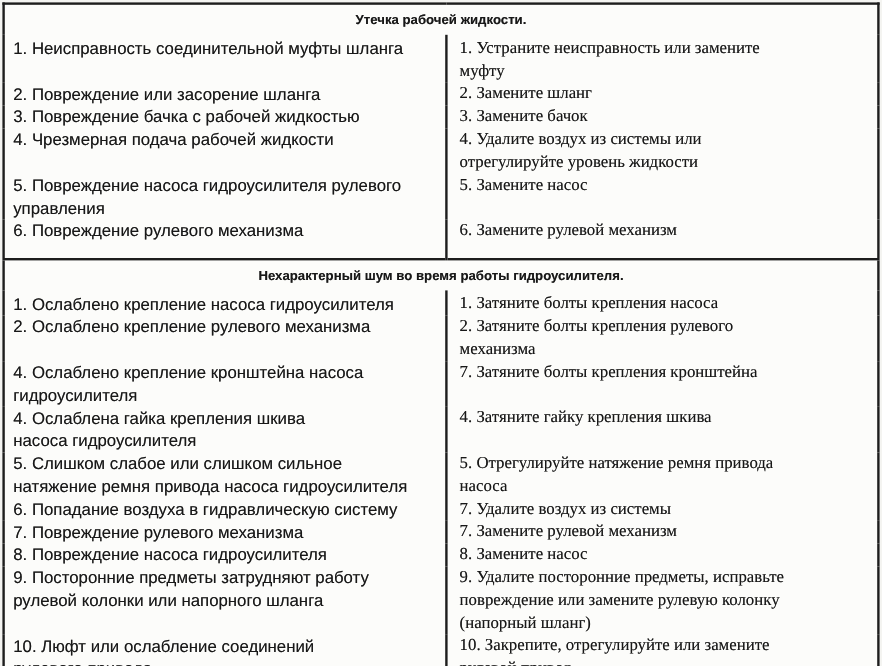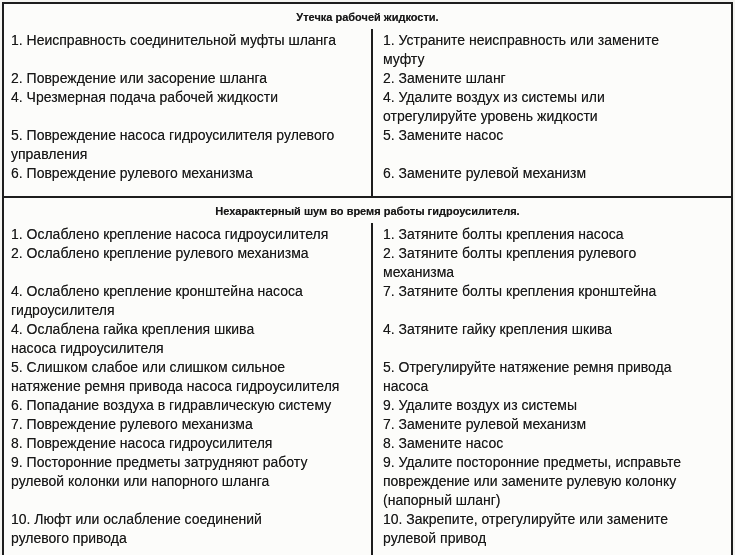--- a/index.html
+++ b/index.html
@@ -37,20 +37,21 @@
     vertical-align: top;
     padding: 0 4px 0 7px;
     white-space: pre-line;
     overflow: hidden;
   }
   td.problem {
     border-right: 2px solid #1d1d1d;
   }
   td.remedy {
     padding-left: 10px;
+    font-family: Liberation Serif, serif;
   }
   tr.title-row td {
     font-weight: 700;
     font-size: 11px;
     line-height: 20px;
     text-align: center;
     padding: 3px 0 2px 0;
     white-space: normal;
     border-right: none;
   }
@@ -75,20 +76,24 @@
         <td colspan="2">Утечка рабочей жидкости.</td>
       </tr>
       <tr class="first-row">
         <td class="problem">1. Неисправность соединительной муфты шланга</td>
         <td class="remedy">1. Устраните неисправность или замените
 муфту</td>
       </tr>
       <tr>
         <td class="problem">2. Повреждение или засорение шланга</td>
         <td class="remedy">2. Замените шланг</td>
+      </tr>
+      <tr>
+        <td class="problem">3. Повреждение бачка с рабочей жидкостью</td>
+        <td class="remedy">3. Замените бачок</td>
       </tr>
       <tr>
         <td class="problem">4. Чрезмерная подача рабочей жидкости</td>
         <td class="remedy">4. Удалите воздух из системы или
 отрегулируйте уровень жидкости</td>
       </tr>
       <tr>
         <td class="problem">5. Повреждение насоса гидроусилителя рулевого
 управления</td>
         <td class="remedy">5. Замените насос</td>
@@ -123,21 +128,21 @@
         <td class="remedy">4. Затяните гайку крепления шкива</td>
       </tr>
       <tr>
         <td class="problem">5. Слишком слабое или слишком сильное
 натяжение ремня привода насоса гидроусилителя</td>
         <td class="remedy">5. Отрегулируйте натяжение ремня привода
 насоса</td>
       </tr>
       <tr>
         <td class="problem">6. Попадание воздуха в гидравлическую систему</td>
-        <td class="remedy">9. Удалите воздух из системы</td>
+        <td class="remedy">7. Удалите воздух из системы</td>
       </tr>
       <tr>
         <td class="problem">7. Повреждение рулевого механизма</td>
         <td class="remedy">7. Замените рулевой механизм</td>
       </tr>
       <tr>
         <td class="problem">8. Повреждение насоса гидроусилителя</td>
         <td class="remedy">8. Замените насос</td>
       </tr>
       <tr>

